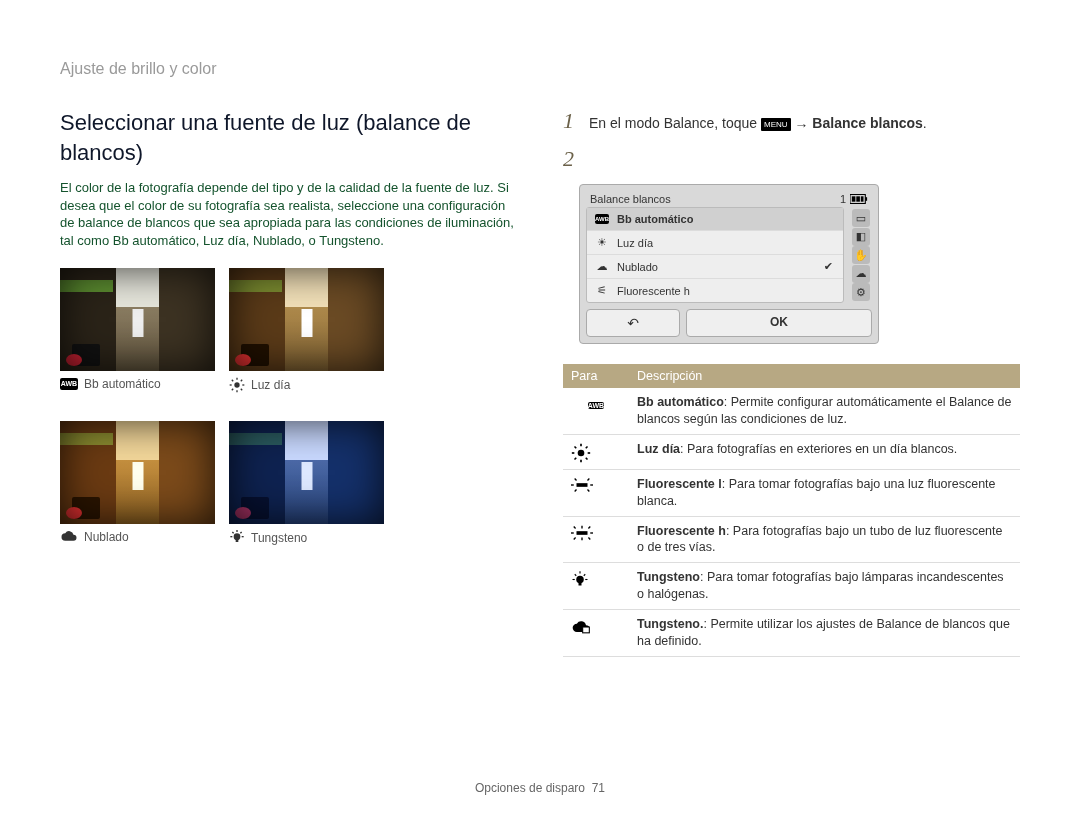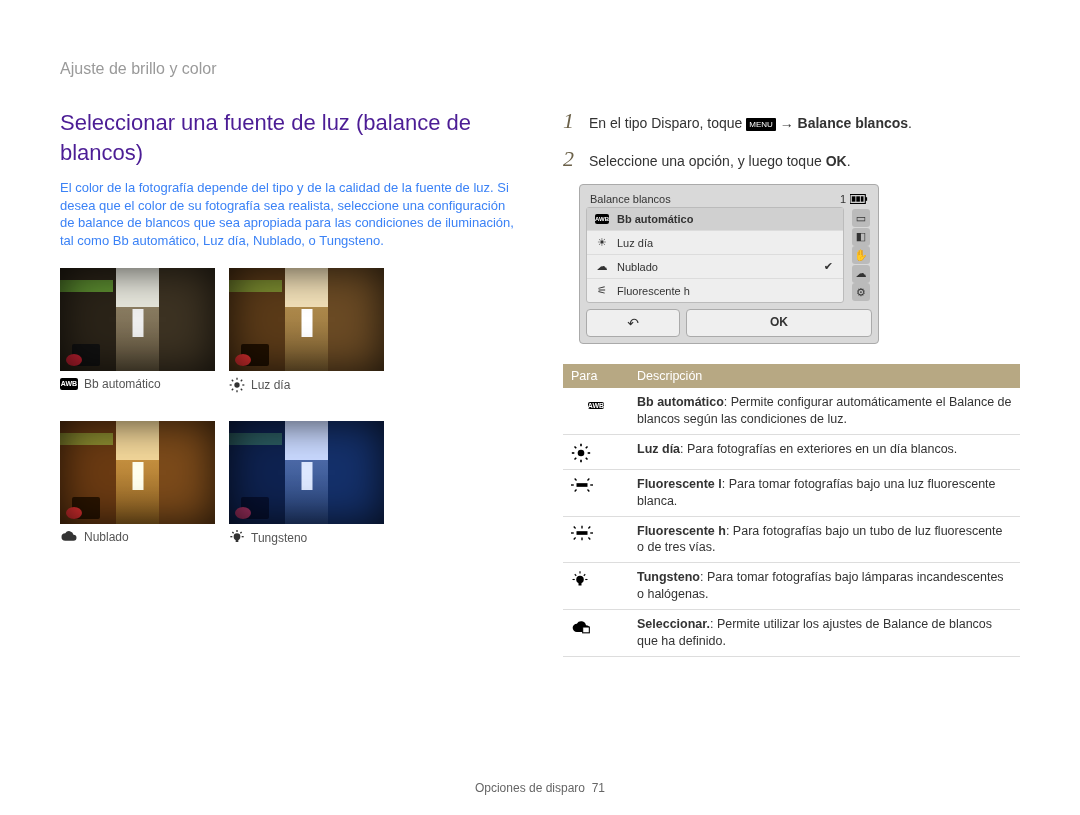--- a/index.html
+++ b/index.html
@@ -1,21 +1,21 @@
 <!DOCTYPE html>
 <html><head>
 <meta charset="utf-8">
 <style>
   html,body{margin:0;padding:0;background:#fff;font-family:Arial,Helvetica,sans-serif;color:#333;}
   .page{width:1080px;height:815px;box-sizing:border-box;padding:60px 60px 0 60px;position:relative;}
   .breadcrumb{font-size:16px;color:#9a9a9a;font-weight:300;margin-bottom:30px;}
   .columns{display:flex;gap:46px;}
   .col{flex:1;}
-  h1.title{font-size:22px;font-weight:400;color:#4c1d95;margin:0 0 12px 0;line-height:1.35;}
-  .body-text{font-size:13px;line-height:1.35;color:#3b82f6;margin-bottom:18px;}
+  h1.title{font-size:22px;font-weight:400;color:#0f172a;margin:0 0 12px 0;line-height:1.35;}
+  .body-text{font-size:13px;line-height:1.35;color:#14532d;margin-bottom:18px;}
   .grid2{display:grid;grid-template-columns:repeat(2,155px);gap:28px 14px;}
   .thumb{width:155px;}
   .thumb .img{width:155px;height:103px;background:#ddd;}
   .thumb .cap{display:flex;align-items:center;gap:6px;font-size:12px;color:#555;margin-top:6px;}
   .icon{display:inline-flex;align-items:center;justify-content:center;}
   .awb{width:18px;height:12px;border-radius:2px;background:#000;color:#fff;font-size:7px;line-height:12px;text-align:center;font-weight:bold;}
   
   .scene{width:100%;height:100%;position:relative;overflow:hidden;}
   .scene .sky{position:absolute;left:0;top:0;right:0;height:38%;}
   .scene .bldgL{position:absolute;left:0;top:0;width:36%;height:100%;}
@@ -219,28 +219,25 @@
             <span>Tungsteno</span>
           </div>
         </div>
       </div>
     </div>
 
     <div class="col">
       <div class="step">
         <span class="num">1</span>
         <span class="txt">
-          <span>En el tipo Disparo, toque </span><span class="menu-badge">MENU</span><span> → </span><span class="b">Balance blancos</span><span>.</span>
+          <span>En el modo Balance, toque </span><span class="menu-badge">MENU</span><span> → </span><span class="b">Balance blancos</span><span>.</span>
         </span>
       </div>
       <div class="step">
         <span class="num">2</span>
-        <span class="txt">
-          <span>Seleccione una opción, y luego toque </span><span class="ok-bold">OK</span><span>.</span>
-        </span>
       </div>
 
       <div class="lcd">
         <div class="titlebar">
           <span>Balance blancos</span>
           <span class="right">
             <span>1</span>
             <span>
                 <svg width="18" height="10" viewBox="0 0 20 10">
                   <rect x="0" y="0" width="17" height="10" fill="none" stroke="#000" stroke-width="1.2"></rect>
@@ -356,21 +353,21 @@
                       <line x1="17" y1="6" x2="19" y2="4"></line>
                     </g>
                   </svg></span></td>
             <td><span class="b">Tungsteno</span><span>: Para tomar fotografías bajo lámparas incandescentes o halógenas.</span></td>
           </tr>
           <tr>
             <td class="ic"><span><svg width="20" height="18" viewBox="0 0 24 20">
                     <path d="M7 16a5 5 0 010-10 6 6 0 0111 2 4 4 0 010 8H7z" fill="#000"></path>
                     <rect x="14" y="10" width="8" height="7" fill="#fff" stroke="#000" stroke-width="1.3"></rect>
                   </svg></span></td>
-            <td><span class="b">Seleccionar.</span><span>: Permite utilizar los ajustes de Balance de blancos que ha definido.</span></td>
+            <td><span class="b">Tungsteno.</span><span>: Permite utilizar los ajustes de Balance de blancos que ha definido.</span></td>
           </tr>
         </tbody>
       </table>
     </div>
   </div>
 
   <div class="footer">
     <span>Opciones de disparo</span>&nbsp;&nbsp;<span>71</span>
   </div>
 </div>

